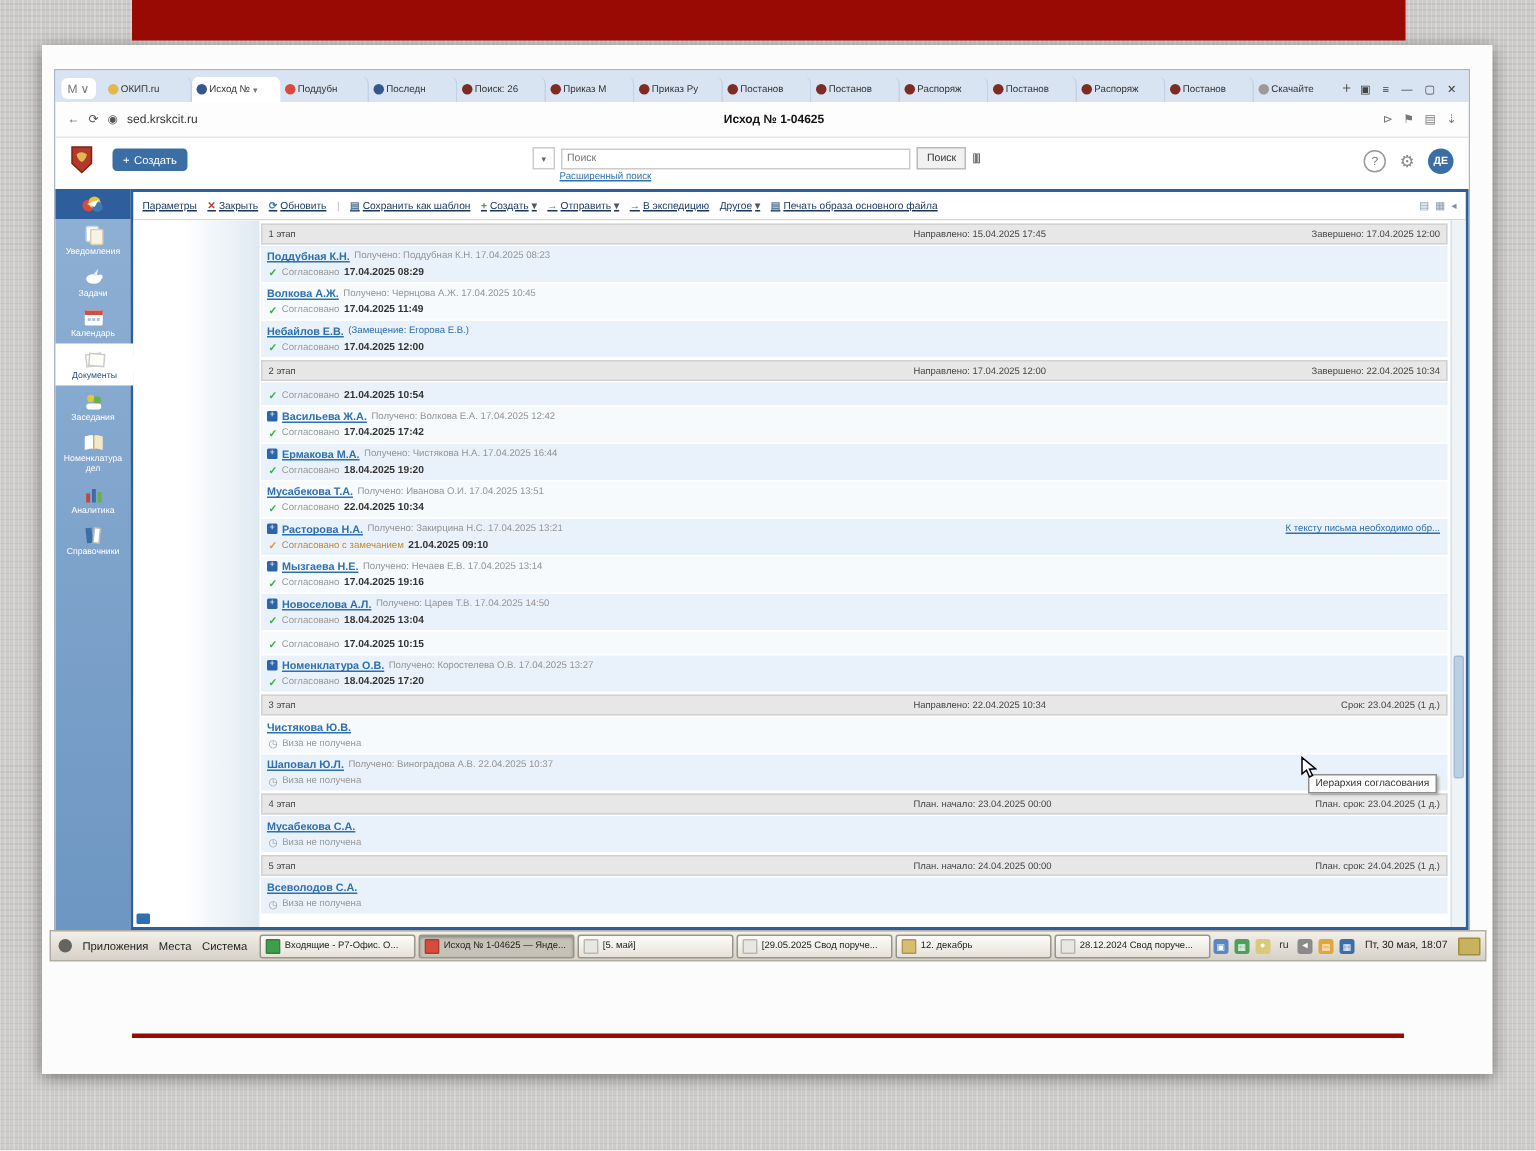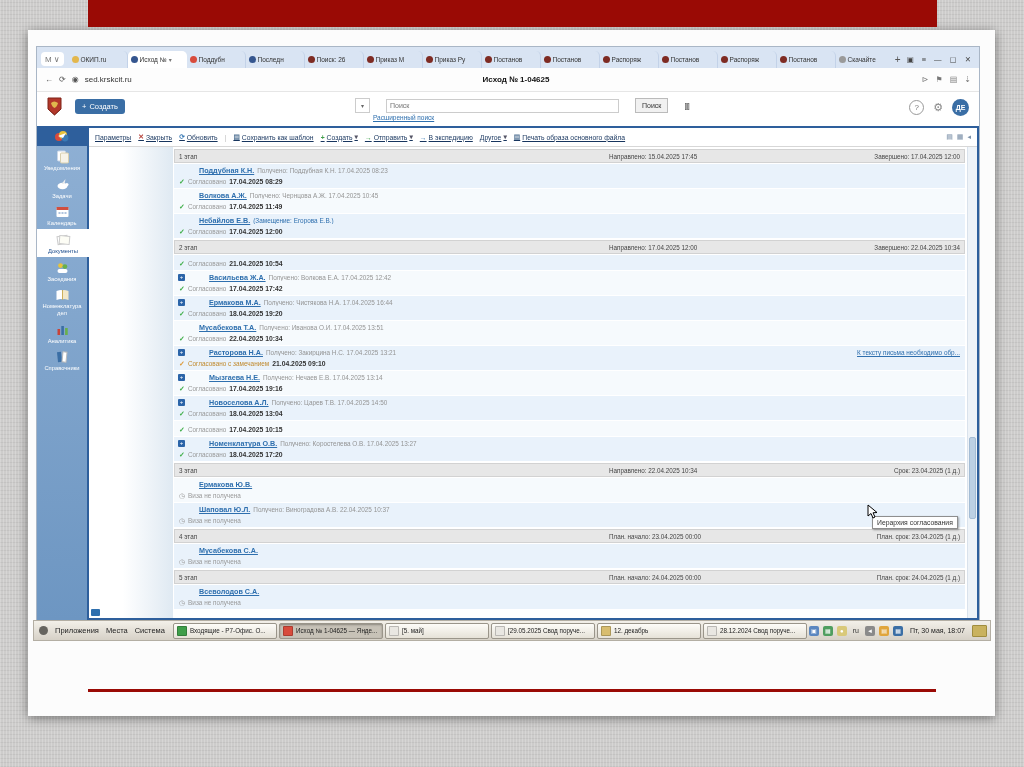--- a/index.html
+++ b/index.html
@@ -39,21 +39,21 @@
   .addr-title{position:absolute;left:16px;right:0;text-align:center;font-size:8px;color:#111;font-weight:bold;}
   .addr-url{color:#333;z-index:1;}
   .addr-left{display:flex;gap:6px;z-index:1;align-items:center;}
   .addr-right{margin-left:auto;display:flex;gap:7px;z-index:1;align-items:center;color:#777;}
 
   
   .app-header{height:34px;background:#fff;position:relative;flex:0 0 auto;}
   .emblem{position:absolute;left:10px;top:5px;}
   .create-btn{position:absolute;left:38px;top:7px;height:15px;background:var(--blue);color:#fff;
     font-size:7.5px;border-radius:3px;display:flex;align-items:center;padding:0 7px;gap:3px;border:none;}
-  .search-wrap{position:absolute;left:318px;top:6px;display:flex;align-items:center;gap:16px;}
+  .search-wrap{position:absolute;left:318px;top:6px;display:flex;align-items:center;gap:4px;}
   .search-caret{width:13px;height:13px;border:1px solid #ccc;font-size:6px;color:#666;
     display:flex;align-items:center;justify-content:center;background:#fff;}
   .search-input{width:225px;height:12px;border:1px solid #ccc;font-size:7px;padding:0 3px;
     font-family:inherit;}
   .search-btn{height:15px;border:1px solid #bbb;background:#f1f1f1;font-size:7px;padding:0 6px;color:#333;}
   .scan{font-size:7px;color:#555;letter-spacing:-1px;}
   .adv-link{position:absolute;left:336px;top:22px;font-size:6.5px;color:var(--link);text-decoration:underline;}
   .hdr-right{position:absolute;right:10px;top:7px;display:flex;align-items:center;gap:9px;}
   .help-ic{width:13px;height:13px;border:1px solid #999;border-radius:50%;color:#777;font-size:8px;
     display:flex;align-items:center;justify-content:center;}
@@ -87,21 +87,21 @@
   .list{flex:1;padding:1px 2px 0 1px;min-width:0;display:flex;flex-direction:column;overflow:hidden;}
   .stage-h{height:12px;background:#e7e7e7;border:1px solid #d2d2d2;position:relative;font-size:6.3px;
     color:#444;display:flex;align-items:center;padding:0 4px;margin:1px 0;flex:0 0 auto;}
   .sh-m{position:absolute;left:55%;}
   .sh-r{position:absolute;right:4px;}
   .entry{position:relative;flex:0 0 auto;padding:2px 4px;margin-bottom:1px;background:#e9f2fb;}
   .entry.alt{background:#f6fafd;}
   .l1{display:flex;align-items:center;gap:3px;height:9px;}
   .exp{width:7px;height:7px;background:#2b64a8;color:#fff;font-size:6px;line-height:7px;
     text-align:center;border-radius:1px;flex:0 0 7px;}
-  .nlink{color:var(--link);font-size:7.2px;font-weight:bold;text-decoration:underline;white-space:nowrap;margin-left:21px;}
+  .nlink{color:var(--link);font-size:7.2px;font-weight:bold;text-decoration:underline;white-space:nowrap;}
   .recv{color:#949494;font-size:6.4px;white-space:nowrap;overflow:hidden;}
   .recv.recv-link{color:var(--link);}
   .note{position:absolute;right:5px;top:3px;color:var(--link);font-size:6.4px;text-decoration:underline;}
   .l2{display:flex;align-items:center;gap:3px;margin-top:2px;height:9px;padding-left:1px;}
   .st-ic{font-size:7px;font-weight:bold;}
   .st-ic.ok{color:var(--ok);}
   .st-ic.warn{color:var(--warn);}
   .st-ic.pending{color:#999;font-weight:normal;}
   .st-tx{color:#999;font-size:6.4px;}
   .st-tx.warn-tx{color:#c08a2e;}
@@ -527,21 +527,21 @@
                   <b class="st-dt">18.04.2025 17:20</b>
                 </div>
               </div>
               <div class="stage-h">
                 <span class="sh-l">3 этап</span>
                 <span class="sh-m">Направлено: 22.04.2025 10:34</span>
                 <span class="sh-r">Срок: 23.04.2025 (1 д.)</span>
               </div>
               <div class="entry alt">
                 <div class="l1">
-                  <a class="nlink">Ермакова Ю.В.</a>
+                  <a class="nlink">Чистякова Ю.В.</a>
                 </div>
                 <div class="l2">
                   <span class="st-ic pending">◷</span>
                   <span class="st-tx">Виза не получена</span>
                 </div>
               </div>
               <div class="entry">
                 <div class="l1">
                   <a class="nlink">Шаповал Ю.Л.</a>
                   <span class="recv">Получено: Виноградова А.В. 22.04.2025 10:37</span>

